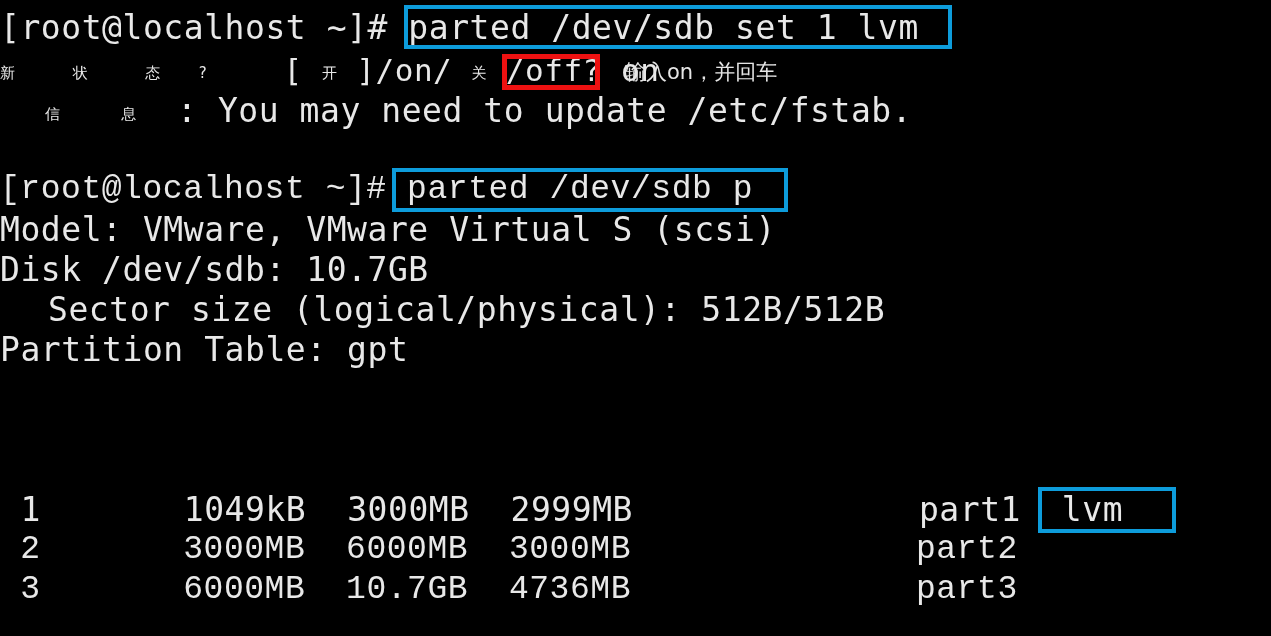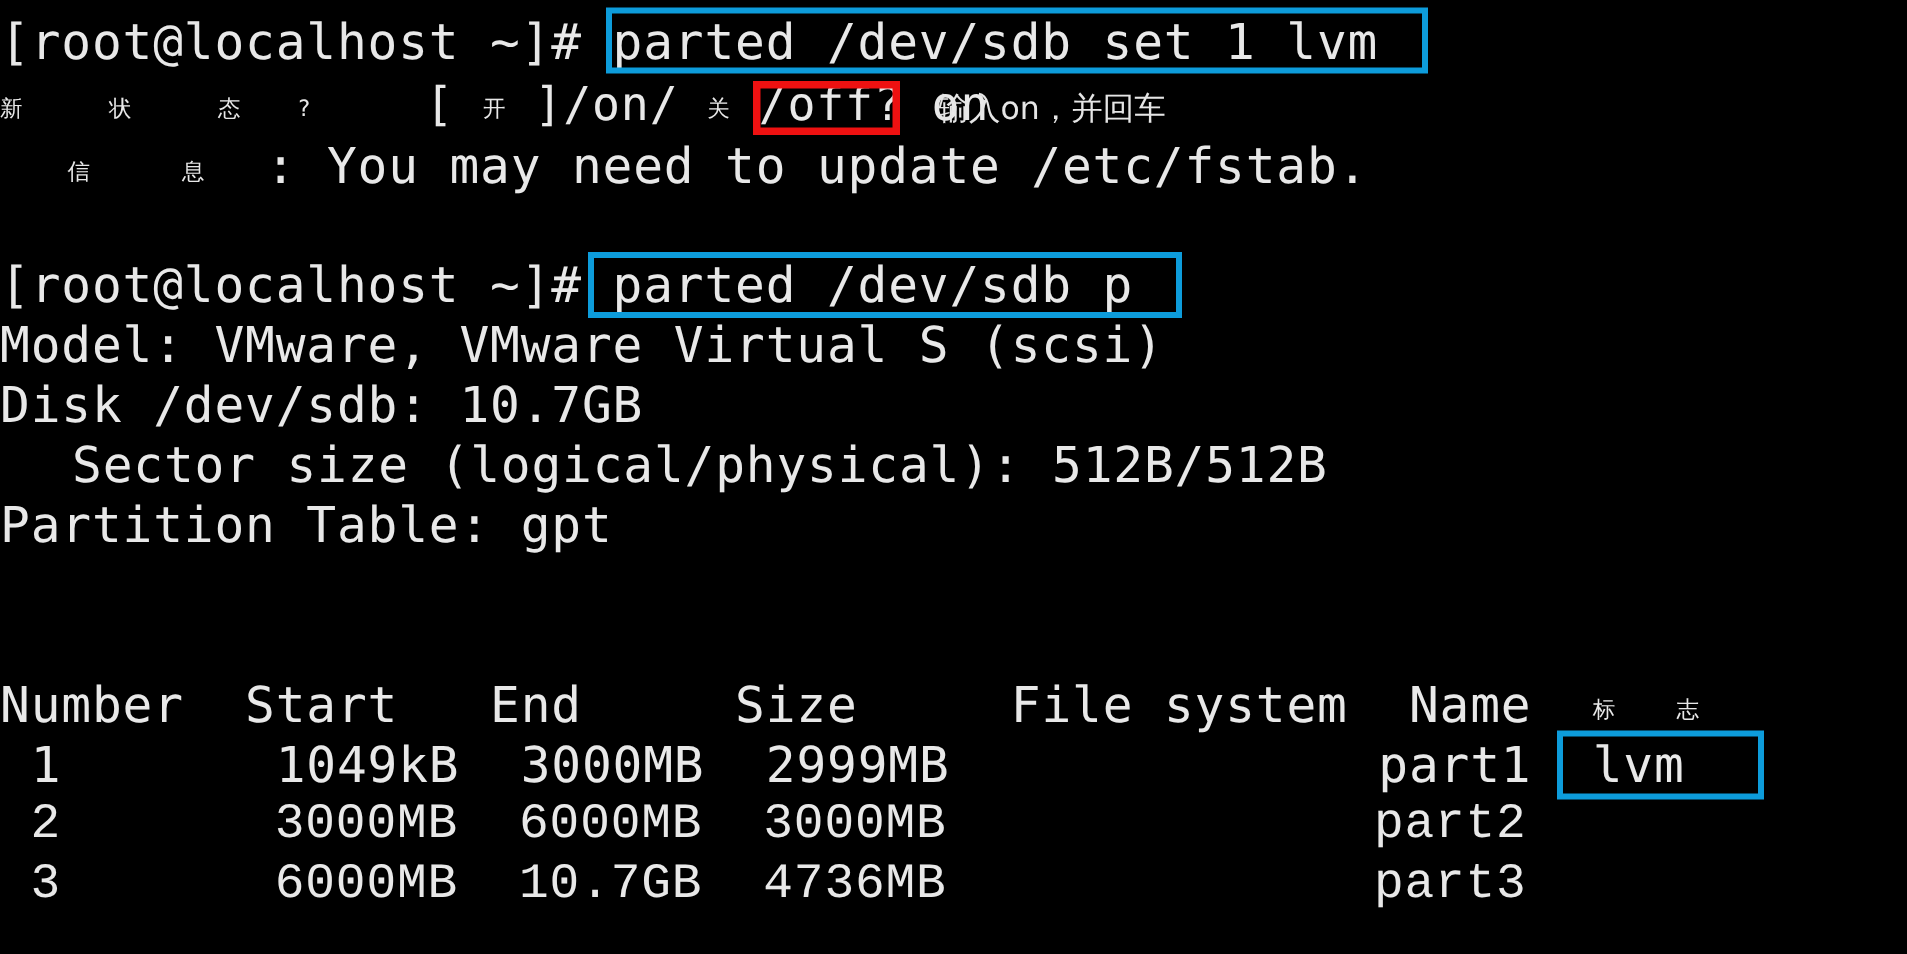--- a/index.html
+++ b/index.html
@@ -67,28 +67,27 @@
 <body>
 
 <div id="terminal">
 
   <div class="line" style="top:8px;"><span>[root@localhost ~]# </span><span>parted /dev/sdb set 1 lvm</span></div>
 
   <div class="line" style="top:50px; font-size:31px;"><span class="cjk">新</span><span>   </span><span class="cjk">状</span><span>   </span><span class="cjk">态</span><span>  </span><span class="cjk">?</span><span>    </span><span>[</span><span> </span><span class="cjk">开</span><span> </span><span>]/on/</span><span> </span><span class="cjk">关</span><span> </span><span>/off?</span><span> </span><span>on</span></div>
 
   <div class="line" style="top:91px;padding-left:45px;"><span class="cjk">信</span><span>   </span><span class="cjk">息</span><span>  </span><span>: You may need to update /etc/fstab.</span></div>
 
-  <div class="line" style="top:170px;"><span>[root@localhost ~]# </span><span>parted /dev/sdb p</span></div>
+  <div class="line" style="top:170px;font-family:Liberation Mono, monospace;"><span>[root@localhost ~]# </span><span>parted /dev/sdb p</span></div>
 
   <div class="line" style="top:210px;">Model: VMware, VMware Virtual S (scsi)</div>
   <div class="line" style="top:250px;">Disk /dev/sdb: 10.7GB</div>
   <div class="line" style="top:290px;padding-left:48px;">Sector size (logical/physical): 512B/512B</div>
   <div class="line" style="top:330px;">Partition Table: gpt</div>
 
-  <div class="line" style="top:450px;"><span>Number</span><span>  </span><span>Start</span><span>   </span><span>End</span><span>     </span><span>Size</span><span>     </span><span>File system</span><span>  </span><span>Name</span><span>  </span><span class="cjk">标</span><span>  </span><span class="cjk">志</span></div>
 
   <div class="line" style="top:490px;"><span> </span><span>1</span><span>       </span><span>1049kB</span><span>  </span><span>3000MB</span><span>  </span><span>2999MB</span><span>              </span><span>part1</span><span>  </span><span>lvm</span></div>
 
   <div class="line" style="top:530px;font-family:Liberation Mono, monospace;"><span> </span><span>2</span><span>       </span><span>3000MB</span><span>  </span><span>6000MB</span><span>  </span><span>3000MB</span><span>              </span><span>part2</span></div>
 
   <div class="line" style="top:570px;font-family:Liberation Mono, monospace;"><span> </span><span>3</span><span>       </span><span>6000MB</span><span>  </span><span>10.7GB</span><span>  </span><span>4736MB</span><span>              </span><span>part3</span></div>
 
   <div class="box box-blue" style="left:404px; top:5px; width:548px; height:44px;"></div>
 
   <div class="box box-red" style="left:502px; top:54px; width:98px; height:36px;"></div>

